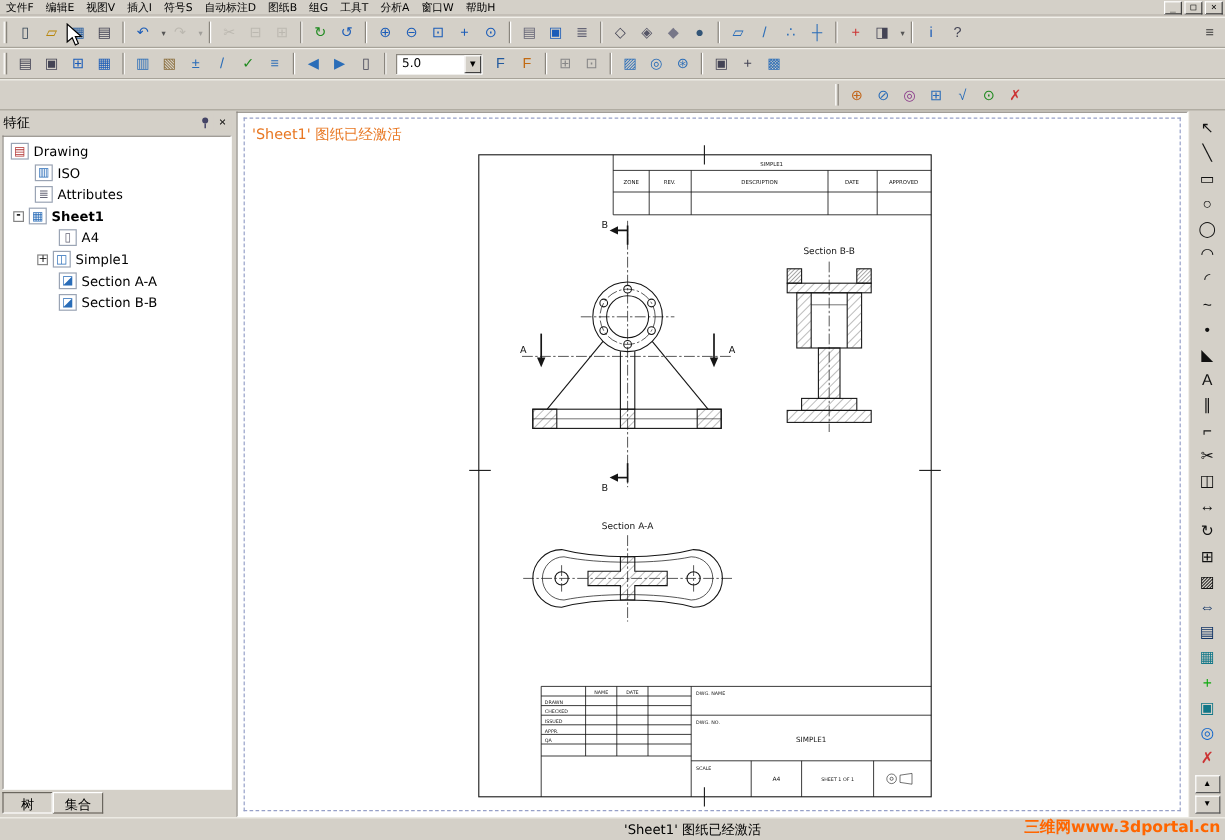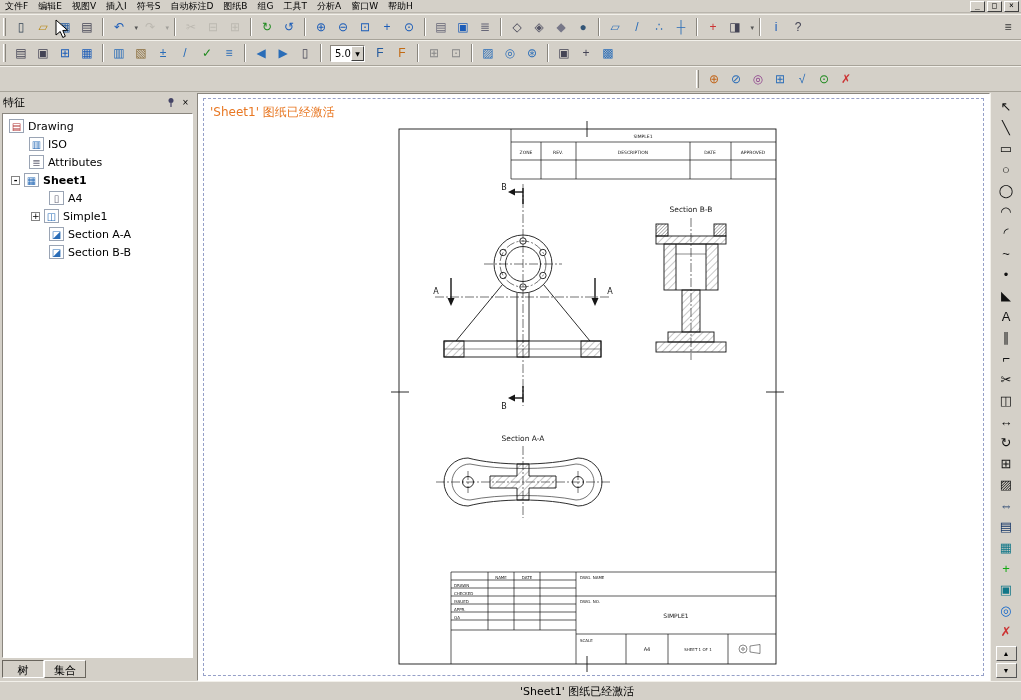--- a/index.html
+++ b/index.html
@@ -25,21 +25,21 @@
   .tb-items{display:flex;align-items:center;flex:1;}
   .grip{width:3px;height:18px;border-left:1px solid #fff;border-right:1px solid #8a867e;margin:0 4px 0 1px;flex:none;}
   #toolbar3 .grip{margin-left:694px;}
   .tbtn{width:22px;height:20px;flex:none;display:flex;align-items:center;justify-content:center;
     font-size:12px;background:transparent;border:1px solid transparent;padding:0;position:relative;}
   .tbtn.dd{margin-right:9px;}
   .tbtn.dd::after{content:"▾";position:absolute;right:-9px;top:6px;font-size:7px;color:#555;}
   .tbtn.disabled{opacity:.4;}
   .push-right{margin-left:auto;}
   .tsep{width:0;height:18px;border-left:1px solid #8a867e;border-right:1px solid #fff;margin:0 4px;flex:none;}
-  .combo{width:35px;height:17px;background:#fff;border:1px solid;border-color:#8a867e #fff #fff #8a867e;
+  .combo{width:72px;height:17px;background:#fff;border:1px solid;border-color:#8a867e #fff #fff #8a867e;
     display:flex;align-items:center;font-size:10px;margin:0 4px;flex:none;}
   .combo .val{flex:1;padding-left:4px;}
   .combo .cbtn{width:14px;height:100%;background:#d4d0c8;border:1px solid;
     border-color:#fff #404040 #404040 #fff;font-size:6px;display:flex;align-items:center;justify-content:center;}
 
   
   .panel{position:absolute;left:0;top:93px;width:196px;bottom:19px;background:#d4d0c8;}
   .panel-header{height:18px;display:flex;align-items:center;padding:1px 3px;font-size:11px;}
   .panel-header .spacer{flex:1;}
   .ph-btn{width:15px;height:14px;display:flex;align-items:center;justify-content:center;
@@ -447,19 +447,20 @@
       <button class="pbtn" style="color: rgb(204, 51, 51);">✗</button>
     </span>
   <span class="pscrolls">
     <button class="pscroll">▲</button>
     <button class="pscroll">▼</button>
   </span>
 </div>
 
 <div class="statusbar">
   <span class="sb-center">'Sheet1' 图纸已经激活</span>
+  <span class="watermark">三维网www.3dportal.cn</span>
 </div>
 
 <div class="cursor">
   <svg width="14" height="20">
       <polygon points="1,1 1,16 5.2,12.5 7.8,18.5 10.3,17.3 7.8,11.5 12.5,11.2" fill="#fff" stroke="#000" stroke-width="1"></polygon>
     </svg>
 </div>
 
 </body></html>

